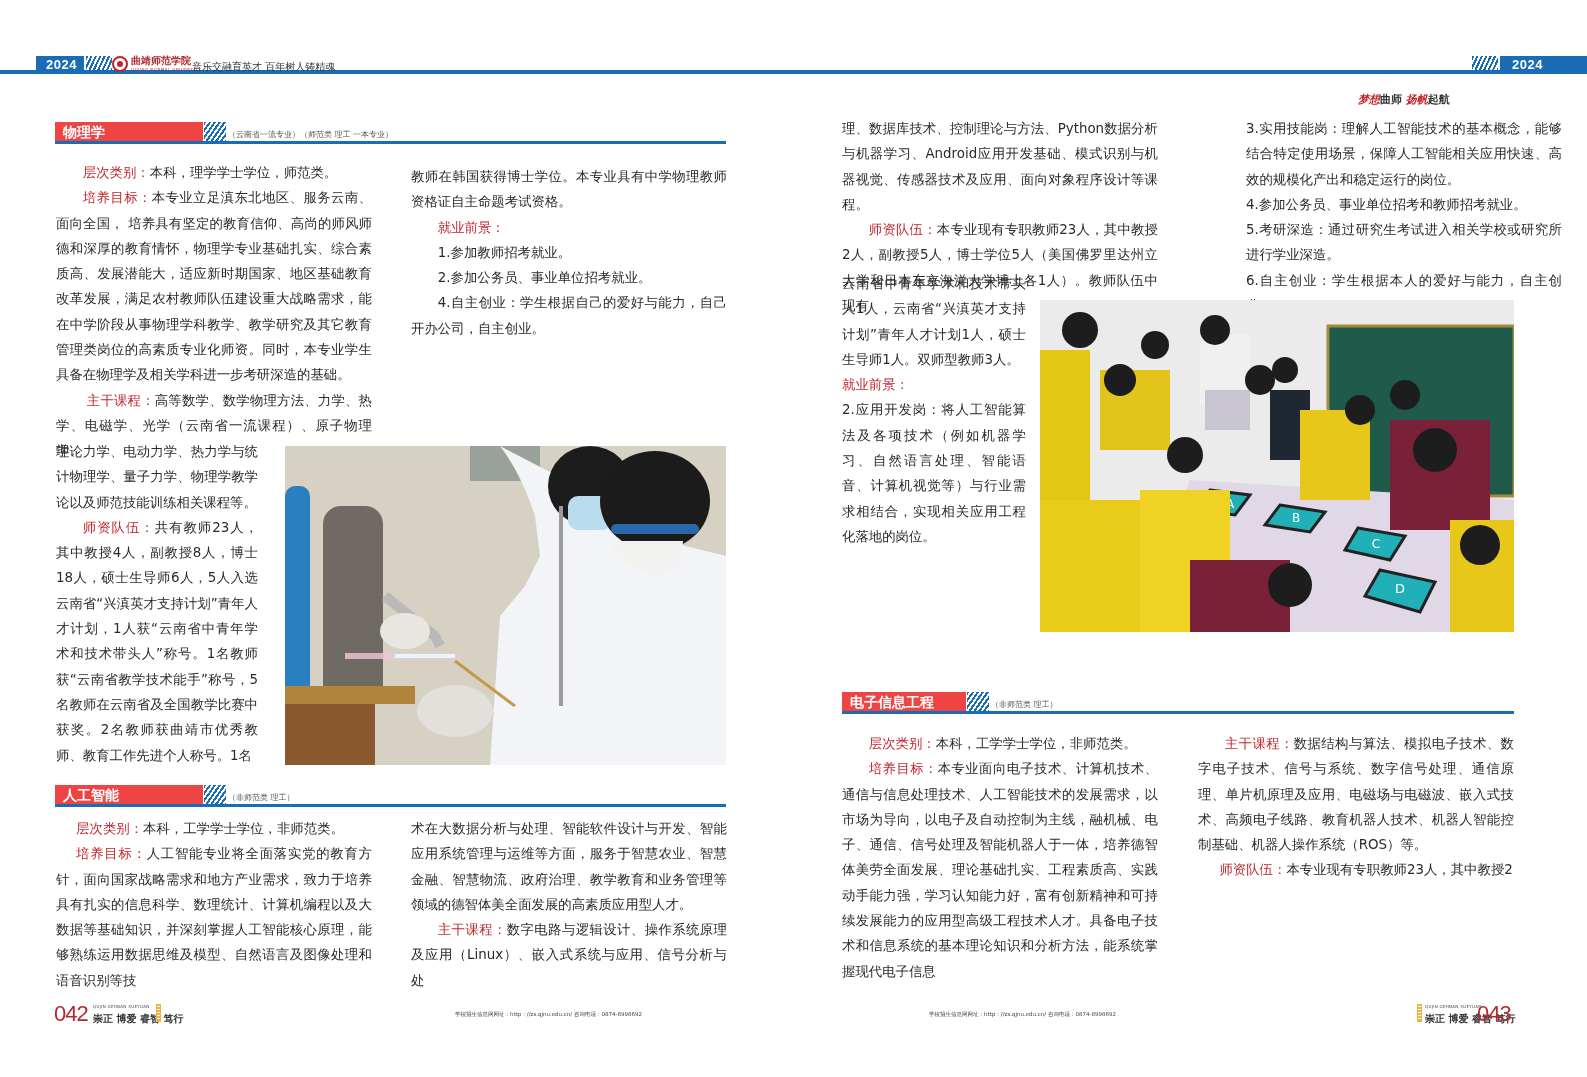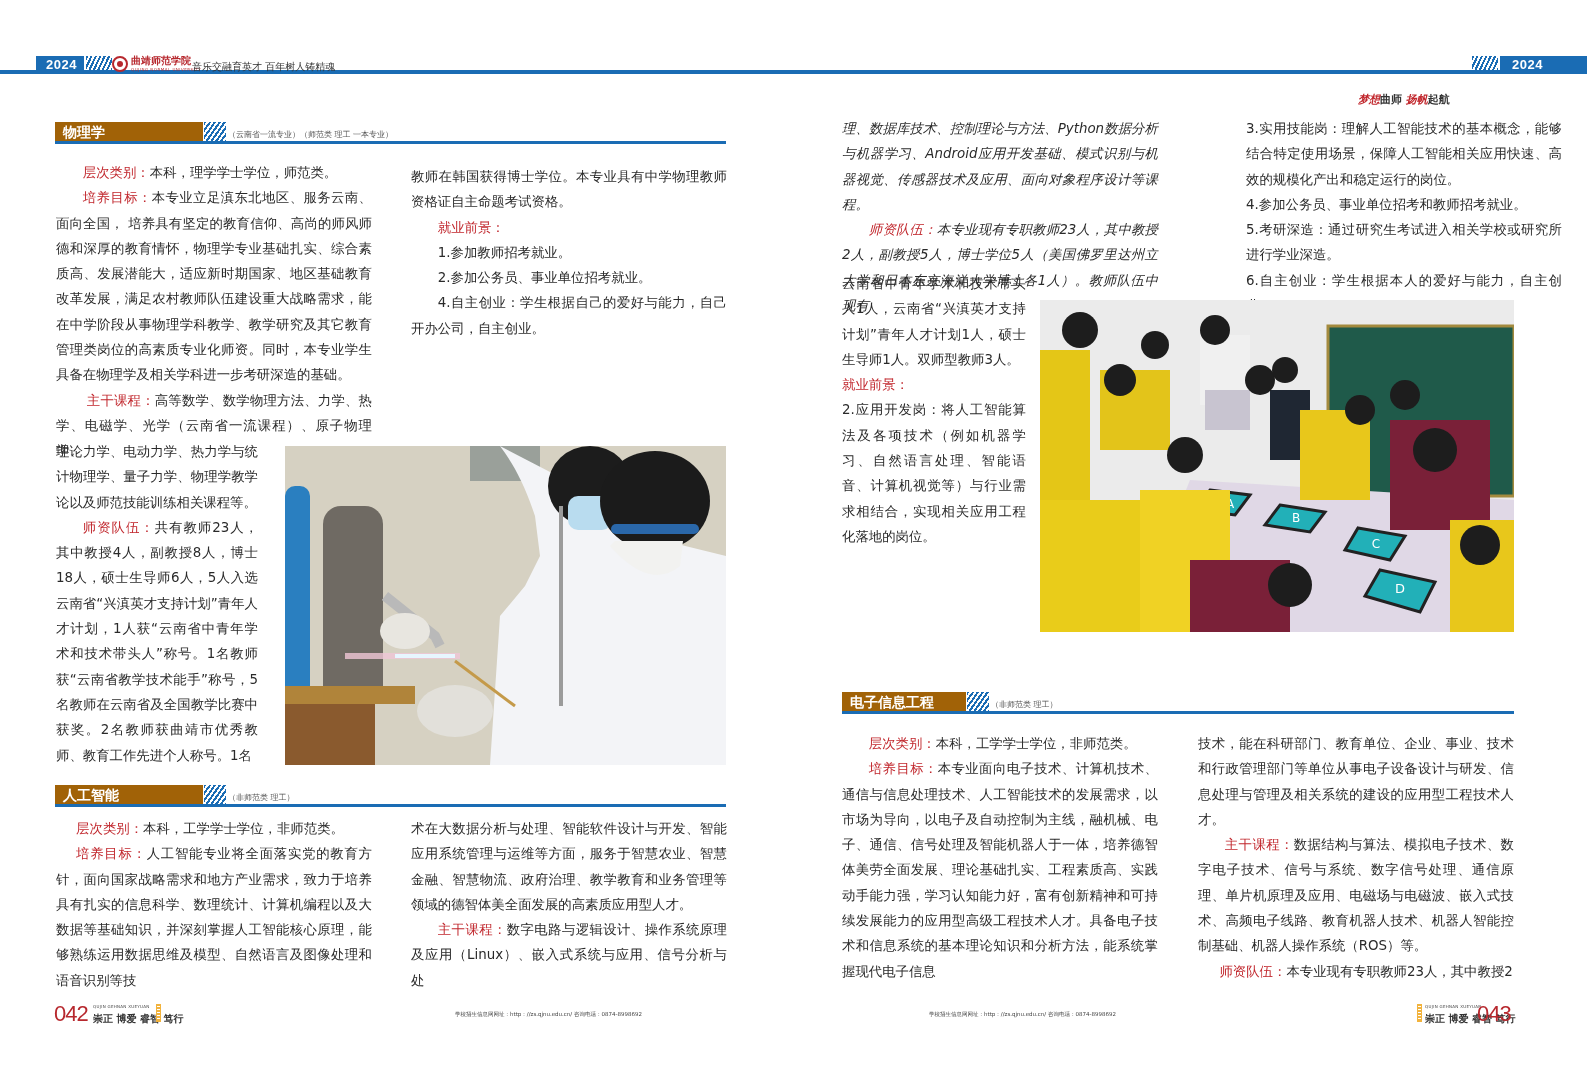--- a/index.html
+++ b/index.html
@@ -25,21 +25,21 @@
   .school-logo::after { content: ""; position: absolute; left: 3px; top: 3px; width: 6px; height: 6px; border-radius: 50%; background: #b7282e; }
   .school-name { position: absolute; top: 56px; font-size: 10px; color: #b7282e; font-weight: bold; line-height: 10px; }
   .school-en { position: absolute; top: 67px; font-size: 4px; color: #b7282e; letter-spacing: 0.5px; }
   .slogan-small { position: absolute; top: 60px; font-size: 10px; color: #333; }
   .slogan-right { position: absolute; top: 56px; font-size: 11px; color: #333; font-weight: bold; margin-top: 36px; }
   .slogan-right .red { color: #c1272d; font-style: italic; font-family: "DejaVu Serif", serif; }
 
   
   .sec-head { position: absolute; height: 22px; }
   .sec-title {
-    position: absolute; left: 0; top: 0; height: 20px; background: #a16207; color: #fff;
+    position: absolute; left: 0; top: 0; height: 20px; background: #ef4444; color: #fff;
     font-size: 14px; font-weight: bold; line-height: 20px; padding-left: 8px;
   }
   .sec-stripes {
     position: absolute; top: 0; height: 20px; width: 22px;
     background: repeating-linear-gradient(125deg, #1a6cb4 0 2px, transparent 2px 4px);
   }
   .sec-sub { position: absolute; top: 7px; font-size: 8px; color: #555; white-space: nowrap; }
   .sec-line { position: absolute; left: 0; top: 19px; height: 3px; background: #1a6cb4; }
 
   
@@ -143,21 +143,21 @@
 <div class="txt" style="left:56px; top:816px; width:316px;">
   <p class="ind" style="text-indent:1.5em;"><span class="lbl">层次类别：</span><span>本科，工学学士学位，非师范类。</span></p>
   <p class="ind" style="text-indent:1.5em;"><span class="lbl">培养目标：</span><span>人工智能专业将全面落实党的教育方针，面向国家战略需求和地方产业需求，致力于培养具有扎实的信息科学、数理统计、计算机编程以及大数据等基础知识，并深刻掌握人工智能核心原理，能够熟练运用数据思维及模型、自然语言及图像处理和语音识别等技</span></p>
 </div>
 
 <div class="txt" style="left:411px; top:816px; width:316px;">
   <p>术在大数据分析与处理、智能软件设计与开发、智能应用系统管理与运维等方面，服务于智慧农业、智慧金融、智慧物流、政府治理、教学教育和业务管理等领域的德智体美全面发展的高素质应用型人才。</p>
   <p class="ind"><span class="lbl">主干课程：</span><span>数字电路与逻辑设计、操作系统原理及应用（Linux）、嵌入式系统与应用、信号分析与处</span></p>
 </div>
 
-<div class="txt" style="left:842px; top:116px; width:316px;font-style:italic;">
+<div class="txt" style="left:842px; top:116px; width:316px;">
   <p>理、数据库技术、控制理论与方法、Python数据分析与机器学习、Android应用开发基础、模式识别与机器视觉、传感器技术及应用、面向对象程序设计等课程。</p>
   <p class="ind"><span class="lbl">师资队伍：</span><span>本专业现有专职教师23人，其中教授2人，副教授5人，博士学位5人（美国佛罗里达州立大学和日本东京海洋大学博士各1人）。教师队伍中现有</span></p>
 </div>
 
 <div class="txt" style="left:842px; top:271px; width:184px;">
   <p>云南省中青年学术和技术带头人1人，云南省“兴滇英才支持计划”青年人才计划1人，硕士生导师1人。双师型教师3人。</p>
   <p class="lbl">就业前景：</p>
   <p>2.应用开发岗：将人工智能算法及各项技术（例如机器学习、自然语言处理、智能语音、计算机视觉等）与行业需求相结合，实现相关应用工程化落地的岗位。</p>
 </div>
 
@@ -213,21 +213,20 @@
   <div class="sec-sub" style="left:149px;">（非师范类  理工）</div>
   <div class="sec-line" style="width:672px;"></div>
 </div>
 
 <div class="txt" style="left:842px; top:731px; width:316px;">
   <p class="ind"><span class="lbl">层次类别：</span><span>本科，工学学士学位，非师范类。</span></p>
   <p class="ind"><span class="lbl">培养目标：</span><span>本专业面向电子技术、计算机技术、通信与信息处理技术、人工智能技术的发展需求，以市场为导向，以电子及自动控制为主线，融机械、电子、通信、信号处理及智能机器人于一体，培养德智体美劳全面发展、理论基础扎实、工程素质高、实践动手能力强，学习认知能力好，富有创新精神和可持续发展能力的应用型高级工程技术人才。具备电子技术和信息系统的基本理论知识和分析方法，能系统掌握现代电子信息</span></p>
 </div>
 
 <div class="txt" style="left:1198px; top:731px; width:316px;">
-  <p>技术，能在科研部门、教育单位、企业、事业、技术和行政管理部门等单位从事电子设备设计与研发、信息处理与管理及相关系统的建设的应用型工程技术人才。</p>
   <p class="ind"><span class="lbl">主干课程：</span><span>数据结构与算法、模拟电子技术、数字电子技术、信号与系统、数字信号处理、通信原理、单片机原理及应用、电磁场与电磁波、嵌入式技术、高频电子线路、教育机器人技术、机器人智能控制基础、机器人操作系统（ROS）等。</span></p>
   <p class="ind" style="text-indent:1.6em;"><span class="lbl">师资队伍：</span><span>本专业现有专职教师23人，其中教授2</span></p>
 </div>
 
 <div class="pg-num" style="left:54px;">042</div>
 <div class="pg-en" style="left:93px;">QUJIN GEHNAN XUEYUAN</div>
 <div class="pg-cn" style="left:93px;">崇正 博爱 睿智 笃行</div>
 <div class="pg-bar" style="left:156px;"></div>
 <div class="footer-info" style="left:455px;">学校招生信息网网址：http：//zs.qjnu.edu.cn/  咨询电话：0874-8998692</div>
 

